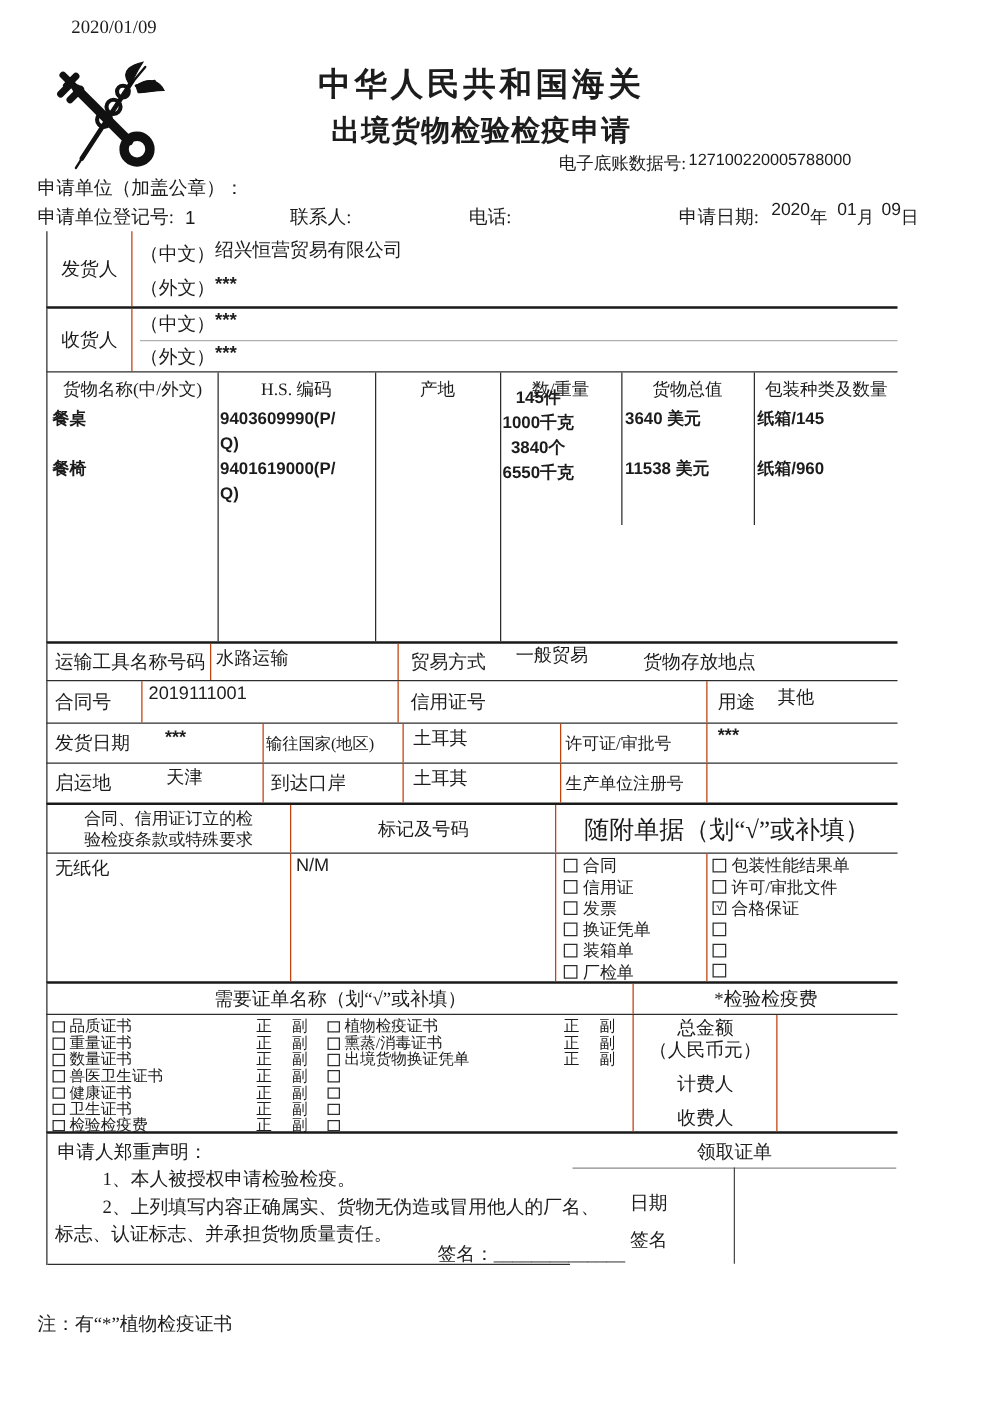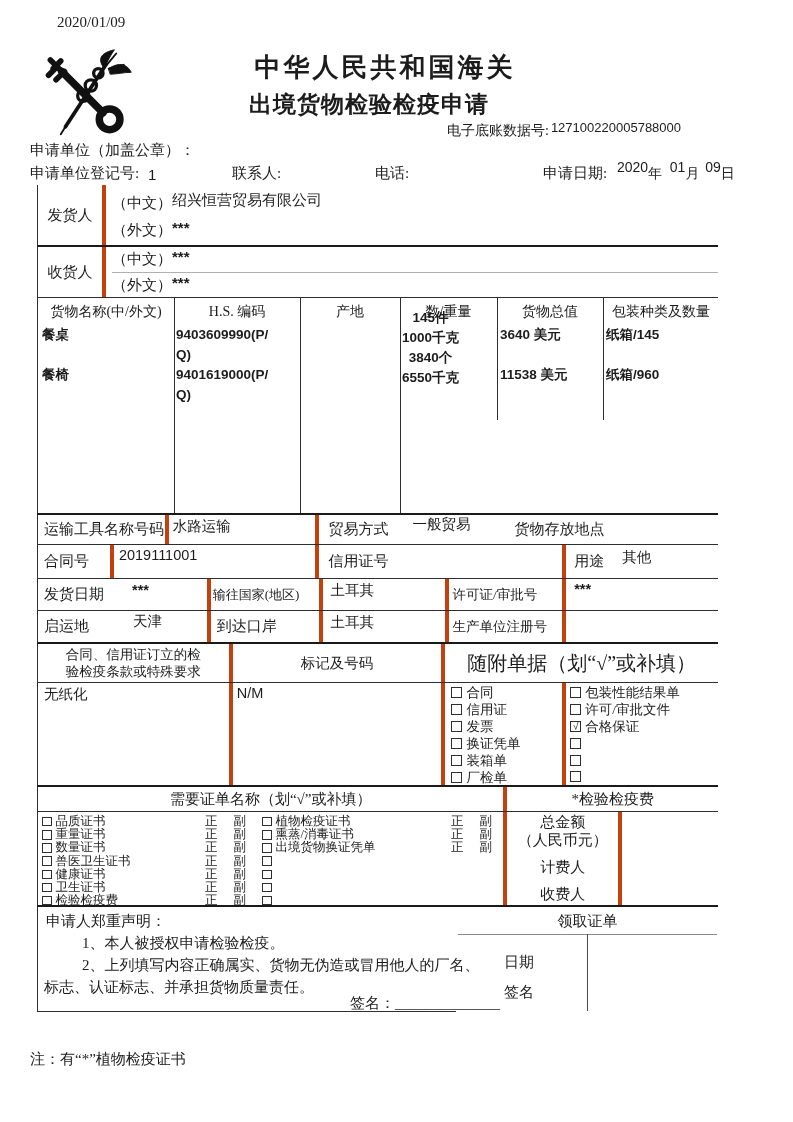--- a/index.html
+++ b/index.html
@@ -2,36 +2,36 @@
 <html><head>
 <meta charset="utf-8">
 <style>
   html,body{margin:0;padding:0;}
   body{width:793px;height:1122px;background:#ffffff;font-family:"Liberation Serif",serif;color:#1c1c1c;position:relative;overflow:hidden;}
   .a{position:absolute;}
   .page{position:absolute;left:0;top:0;width:793px;height:1122px;}
   .print-date{left:57px;top:14px;font-size:15px;}
   .logo{left:40px;top:46px;width:96px;height:94px;}
   .title{left:90px;top:50px;width:590px;text-align:center;font-size:26px;font-weight:bold;letter-spacing:3px;}
-  .subtitle{left:74px;top:89px;width:590px;text-align:center;font-size:23px;font-weight:bold;letter-spacing:1px;}
+  .subtitle{left:90px;top:89px;width:590px;text-align:center;font-size:23px;font-weight:bold;letter-spacing:1px;}
   .ledger{left:447px;top:122px;font-size:14px;}
   .lnum{font-family:"Liberation Sans",sans-serif;font-size:13px;position:relative;top:-3px;margin-left:2px;}
   .appline1{left:30px;top:141px;font-size:15px;}
   .appline2{left:0;top:164px;width:793px;height:22px;font-size:15px;}
   .appline2 span.pos{position:absolute;}
   .rz{position:relative;top:-6px;font-family:"Liberation Sans",sans-serif;font-size:14px;}
   .unit{font-size:14px;}
   
   .form{position:absolute;left:37px;top:185px;width:681px;}
   .sec{box-sizing:border-box;border-left:1px solid #2e2e2e;position:relative;}
   .bb1{border-bottom:1px solid #2e2e2e;}
   .bb2{border-bottom:2px solid #1a1a1a;}
   .bbg{border-bottom:1px solid #b0b0b0;}
   .row{display:flex;box-sizing:border-box;}
-  .c{box-sizing:border-box;border-right:4px solid #c2410c;display:flex;align-items:center;font-size:15px;}
+  .c{box-sizing:border-box;border-right:1px solid #c2410c;display:flex;align-items:center;font-size:15px;}
   .c.last{border-right:none;}
   .c.vtop{align-items:flex-start;padding-top:2px;}
   .ov{font-family:"Liberation Sans",sans-serif;font-size:14.5px;position:relative;top:-5px;}
   .ov2{font-family:"Liberation Sans",sans-serif;font-size:15px;position:relative;top:-3px;}
   .gv{font-family:"Liberation Sans",sans-serif;font-weight:bold;font-size:13.5px;line-height:20px;}
   
   .plabel{width:68px;justify-content:center;}
   .pcontent{flex:1;display:flex;flex-direction:column;padding-left:6px;}
   .pline{display:flex;align-items:center;}
   

